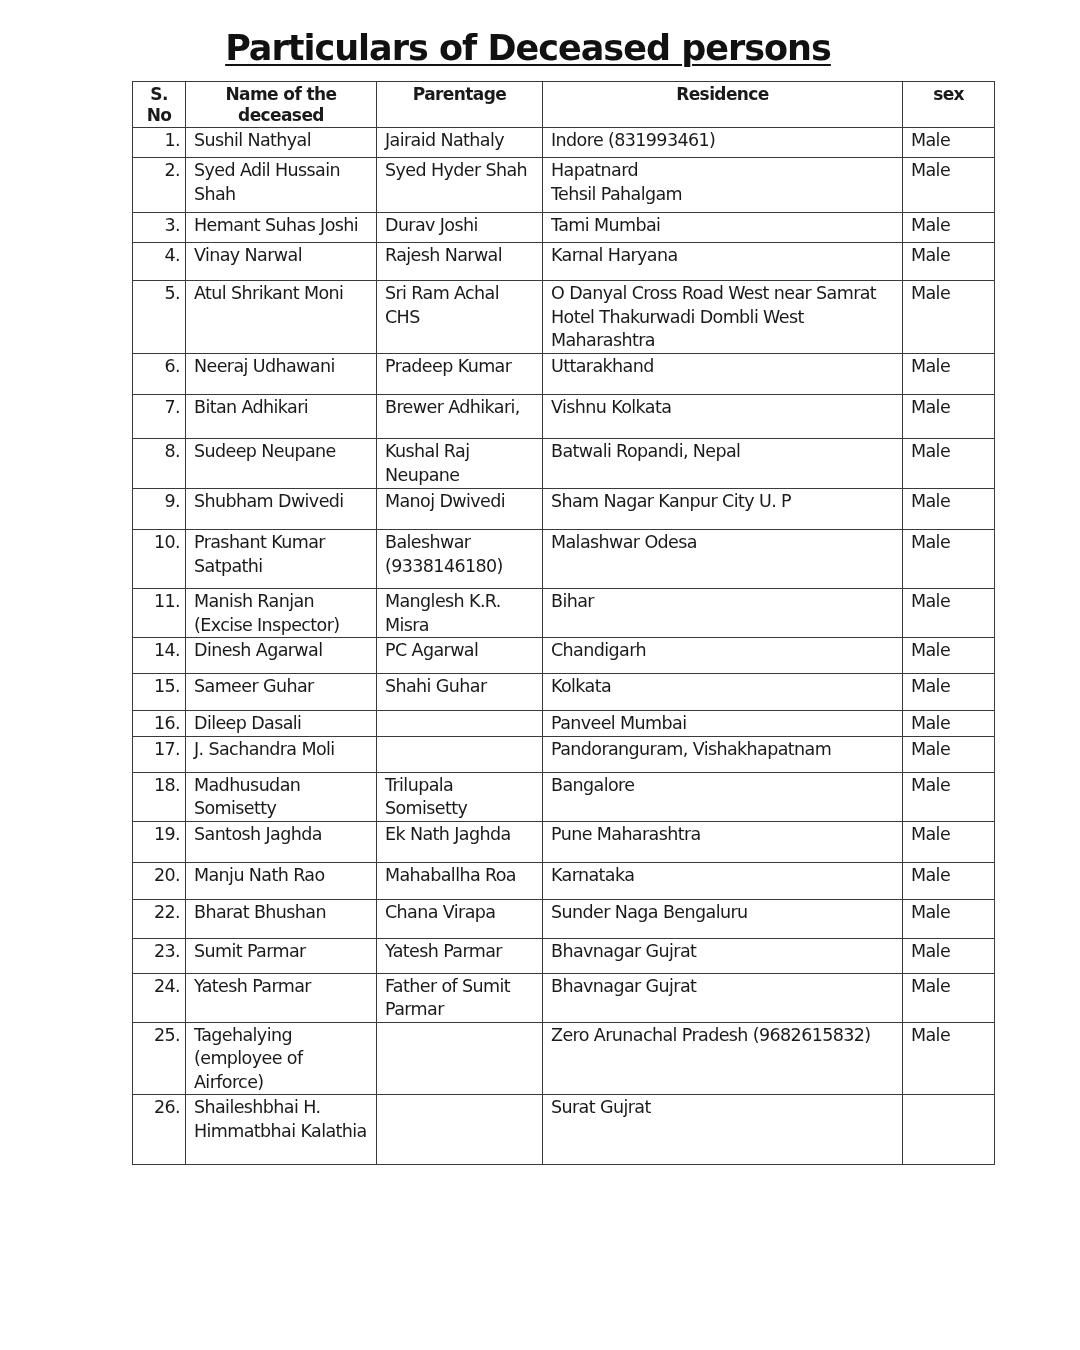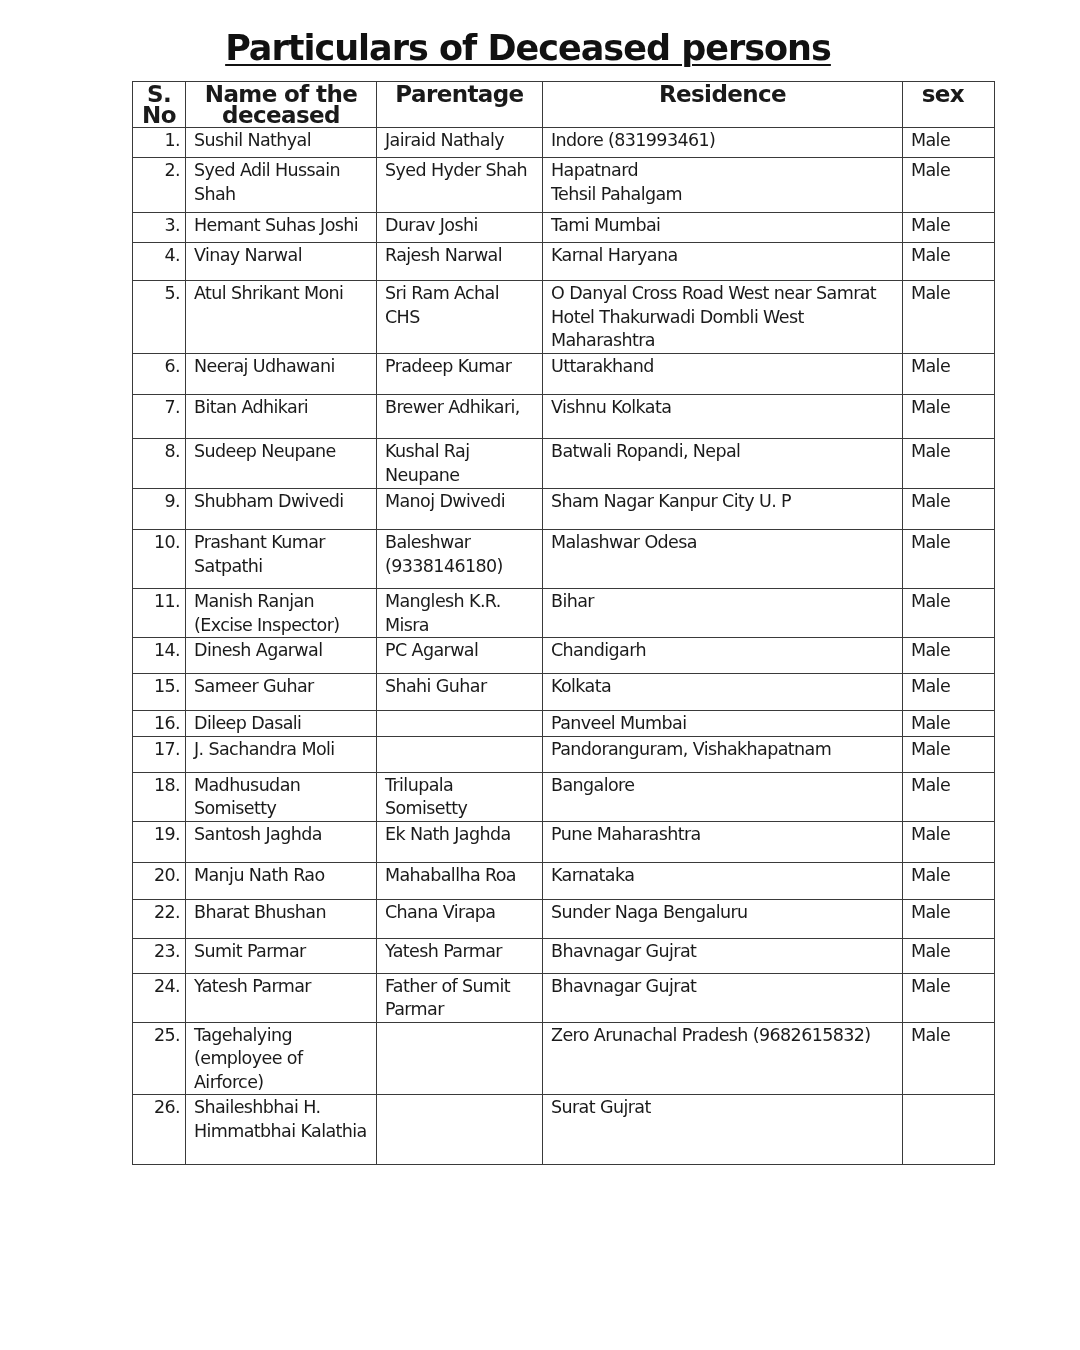--- a/index.html
+++ b/index.html
@@ -7,21 +7,21 @@
          font-family: "DejaVu Sans", sans-serif; color: #1a1a1a; }
   .title { position: absolute; left: 0; width: 1056px; top: 28px; text-align: center;
            font-family: "DejaVu Sans", sans-serif; font-weight: bold; font-size: 35px;
            letter-spacing: -1px; text-decoration: underline; text-underline-offset: 4px;
            text-decoration-thickness: 2px; color: #111; }
   table { position: absolute; left: 132px; top: 81px; border-collapse: collapse;
           table-layout: fixed; width: 862px; }
   td, th { border: 1.3px solid #3a3a3a; vertical-align: top; padding: 1px 8px 0 8px;
            font-size: 17.5px; line-height: 23.5px; letter-spacing: -0.6px;
            font-family: "DejaVu Sans", sans-serif; font-weight: normal; }
-  th { font-weight: bold; text-align: center; line-height: 21px; font-size: 23px; padding-top: 2px; }
+  th { font-weight: bold; text-align: center; line-height: 21px; font-size: 17px; padding-top: 2px; }
   th.sex { text-align: right; padding-right: 30px; }
   td.sno { text-align: right; padding: 1px 5px 0 2px; }
   col.c1 { width: 53px; } col.c2 { width: 191px; } col.c3 { width: 166px; }
   col.c4 { width: 360px; } col.c5 { width: 92px; }
 </style>
 </head>
 <body>
 
 <div class="title">Particulars of Deceased persons</div>
 

